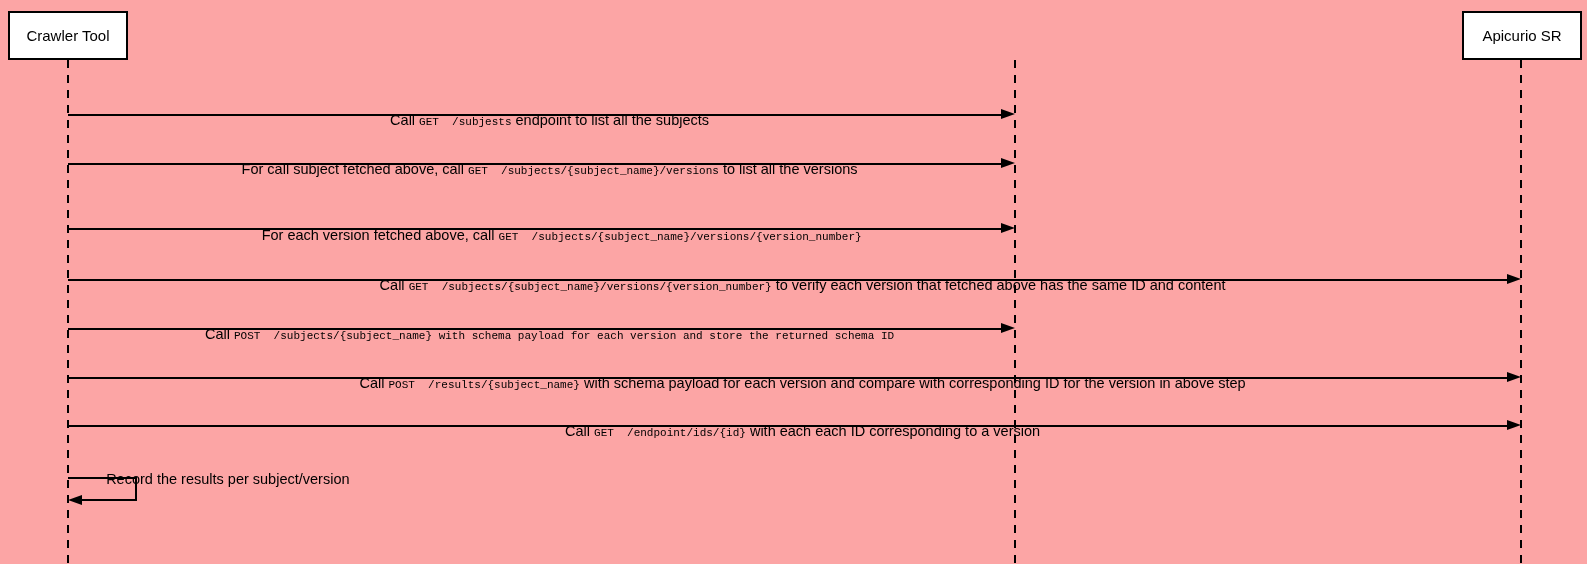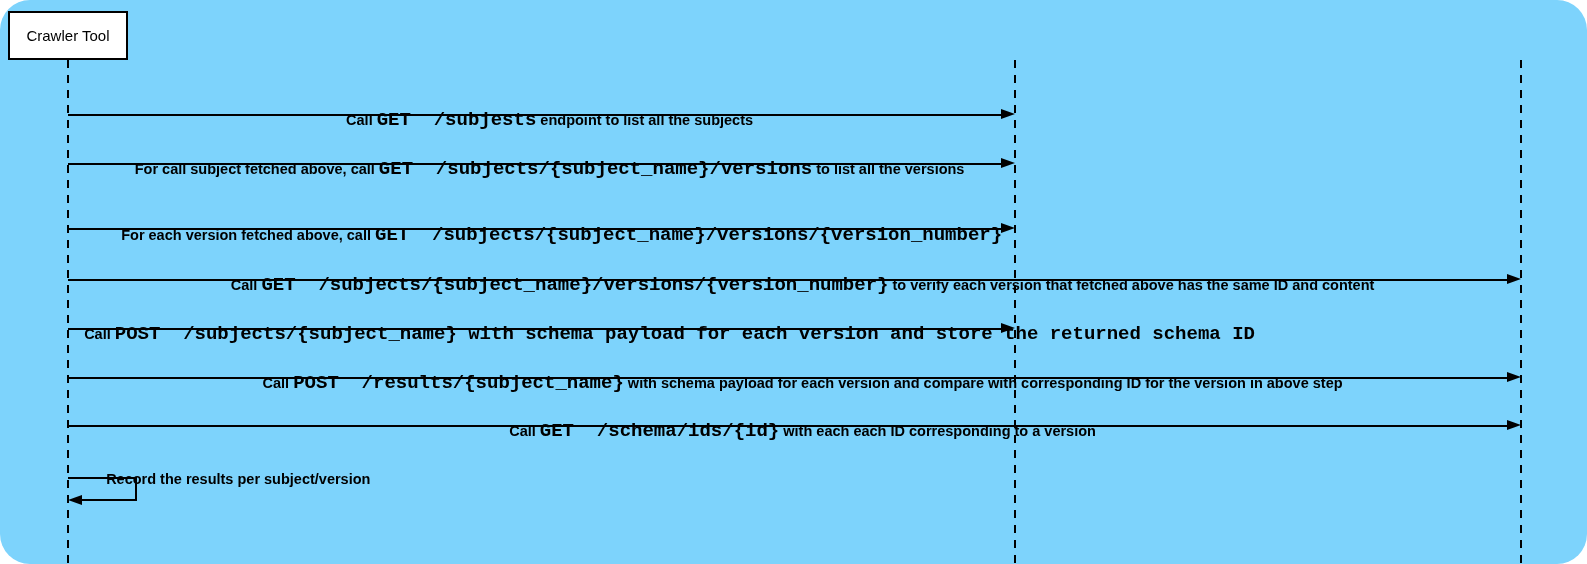--- a/index.html
+++ b/index.html
@@ -1,24 +1,23 @@
 <!DOCTYPE html>
 <html><head>
 <meta charset="utf-8">
 <style>
   html, body { margin: 0; padding: 0; background: #ffffff; }
   .diagram {
     position: relative;
     width: 1587px;
     height: 564px;
-    background: #7dd3fc;
+    background: #fca5a5;
     color: #000000;
     font-family: "Liberation Sans", sans-serif;
     overflow: hidden;
-    border-radius: 30px;
   }
   .participant {
     position: absolute;
     top: 11px;
     height: 49px;
     box-sizing: border-box;
     border: 2.5px solid #000;
     background: #fff;
     display: flex;
     align-items: center;
@@ -36,22 +35,22 @@
   }
   .msg-label {
     position: absolute;
     text-align: center;
     font-size: 14.5px;
     line-height: 18px;
     white-space: pre;
     z-index: 1;
   }
   .msg-label .block { display: inline-block; text-align: center; }
-  .seg { white-space: pre; font-weight: bold; }
-  .seg.mono { font-family: "Liberation Mono", monospace; font-size: 19px; }
+  .seg { white-space: pre; }
+  .seg.mono { font-family: "Liberation Mono", monospace; font-size: 11px; }
   .arrow { position: absolute; height: 2px; z-index: 1; }
   .arrow .shaft { position: absolute; left: 0; right: 10px; top: 0; height: 1.6px; background: #000; }
   .arrow .head-right {
     position: absolute; right: 0; top: -4.7px; width: 0; height: 0;
     border-top: 5.5px solid transparent;
     border-bottom: 5.5px solid transparent;
     border-left: 14px solid #000;
   }
   .loop-seg { position: absolute; background: #000; z-index: 1; }
   .loop-head {
@@ -61,20 +60,23 @@
     border-right: 14px solid #000;
   }
 </style>
 </head>
 <body>
 
 <div class="diagram">
 
   <div class="participant" style="left:8px; width:120px;">
     <span>Crawler Tool</span>
+  </div>
+  <div class="participant" style="left:1462px; width:120px;">
+    <span>Apicurio SR</span>
   </div>
 
   <div class="lifeline" style="left:67px;"></div>
   <div class="lifeline" style="left:1014px;"></div>
   <div class="lifeline" style="left:1520px;"></div>
 
   <div class="msg-label" style="left:68px; top:93px; width:947px;">
     <span class="seg sans">Call </span><span class="seg mono">GET  /subjests</span><span class="seg sans"> endpoint to list all the subjects</span>
   </div>
   <div class="arrow" style="left:68px; top:114px; width:947px;">
@@ -118,21 +120,21 @@
 
   <div class="msg-label" style="left:68px; top:356px; width:1453px;">
     <span class="seg sans">Call </span><span class="seg mono">POST  /results/{subject_name}</span><span class="seg sans"> with schema payload for each version and compare with corresponding ID for the version in above step</span>
   </div>
   <div class="arrow" style="left:68px; top:377px; width:1453px;">
     <div class="shaft"></div>
     <div class="head-right"></div>
   </div>
 
   <div class="msg-label" style="left:68px; top:404px; width:1453px;">
-    <span class="seg sans">Call </span><span class="seg mono">GET  /schema/ids/{id}</span><span class="seg sans"> with each each ID corresponding to a version</span>
+    <span class="seg sans">Call </span><span class="seg mono">GET  /endpoint/ids/{id}</span><span class="seg sans"> with each each ID corresponding to a version</span>
   </div>
   <div class="arrow" style="left:68px; top:425px; width:1453px;">
     <div class="shaft"></div>
     <div class="head-right"></div>
   </div>
 
   <div class="msg-label" style="left:90px; top:452px; width:auto; text-align:left;">
     <span class="seg sans">Record the results per subject/version</span>
   </div>
   <div class="loop-seg" style="left:68px; top:477px; width:69px; height:1.6px;"></div>

